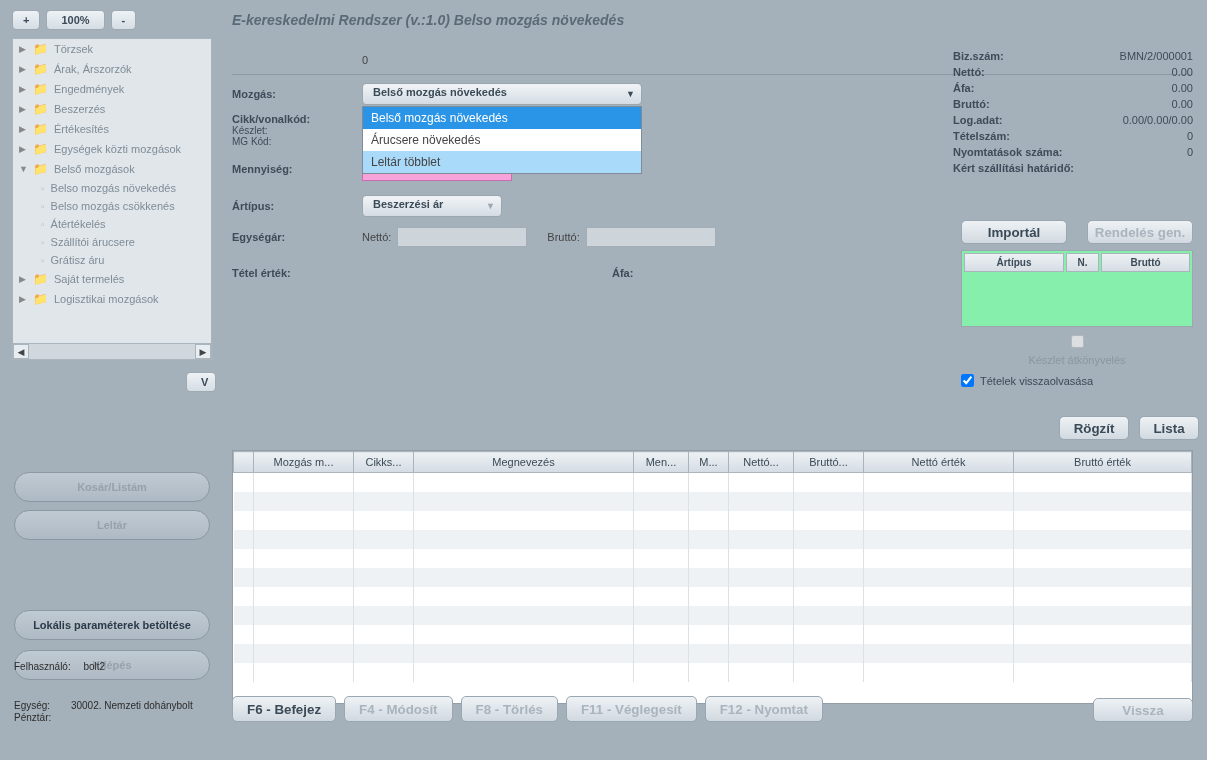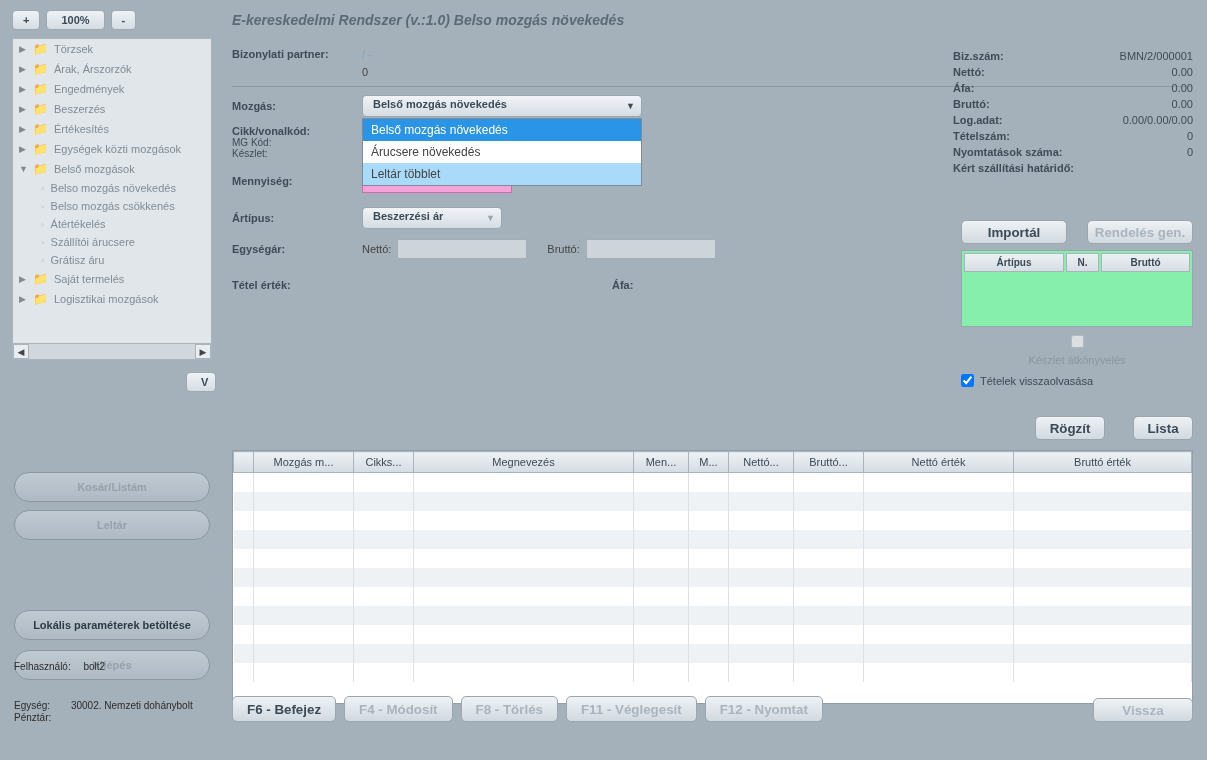--- a/index.html
+++ b/index.html
@@ -81,21 +81,21 @@
 .dd2 .tri{ position:absolute; right:6px; top:5px; font-size:9px; color:#9aa6b0;}
 .inp-gray { width:130px; height:20px; background:#cdd4da; border:1px solid #a3adb6; }
 .right-panel { position:absolute; right:0; top:172px; width:232px;}
 .btn2 { width:110px; height:24px; background:linear-gradient(#eef2f5,#d1d9e0); border:1px solid #9aa6b0; border-radius:5px; font-weight:bold; color:#3b4a57; cursor:pointer;}
 .btn2.dis { color:#aab4bd; }
 .minitable { border:1px solid #9aa6b0; width:232px; margin-top:6px; background:#86efac;}
 .minitable th { background:linear-gradient(#edf1f4,#d6dde3); border:1px solid #aab4bd; font-size:10px; padding:3px; font-weight:bold; color:#3b4a57;}
 .minitable td { height:50px;}
 .chk { display:flex; align-items:center; gap:6px; margin-top:8px; font-size:11px; color:#3b4a57;}
 .chk.dis { color:#8a96a0;flex-direction:column;}
-.action-row { position:absolute; right:14px; top:416px; display:flex; gap:28px;}
+.action-row { position:absolute; right:8px; top:416px; display:flex; gap:10px;}
 .grid { position:absolute; left:232px; top:450px; right:14px; bottom:56px; background:#fff; border:1px solid #929da7; }
 .grid table { width:100%; border-collapse:collapse; }
 .grid th { background:linear-gradient(#edf1f4,#d4dce3); border:1px solid #aab4bd; font-size:11px; padding:4px 2px; font-weight:normal; color:#3b4a57;}
 .grid td{ border-right:1px solid #dbe1e6; height:19px;}
 .grid tr.alt td{ background:#eef2f5; }
 .bottom-bar { position:absolute; left:232px; bottom:38px; right:14px; display:flex; gap:8px; }
 .bottom-bar .btn2{ width:auto; padding:0 14px; height:26px;}
 .bottom-bar .btn2.dis{ cursor:default;}
 .bottom-right { position:absolute; right:14px; bottom:38px;}
 </style>
@@ -189,48 +189,44 @@
 <div class="bigbtn disabled" style="top:472px">Kosár/Listám</div>
 <div class="bigbtn disabled" style="top:510px">Leltár</div>
 <div class="bigbtn" style="top:610px">Lokális paraméterek betöltése</div>
 <div class="bigbtn disabled" style="top:650px">Kilépés</div>
 
 <div class="statusline" style="top:661px"><span>Felhasználó:</span> <span style="margin-left:10px">bolt2</span></div>
 <div class="statusline" style="top:700px"><span>Egység:</span> <span style="margin-left:18px">30002. Nemzeti dohánybolt</span></div>
 <div class="statusline" style="top:712px"><span>Pénztár:</span></div>
 
 <div class="form">
-  <div class="row">
-    <div class="lbl">Bizonylati partner:</div>
-    <div style="color:#7fa7c6">/  -</div>
-  </div>
   <div class="row" style="margin-top:6px">
       <div class="lbl"></div>
       <div>0</div>
     </div>
   <hr class="sep">
   <div class="row" style="margin-top:4px">
     <div class="lbl">Mozgás:</div>
     <div class="ddwrap">
       <div class="dd"><span>Belső mozgás növekedés</span><span class="tri">▼</span></div>
       <div class="ddlist">
         <div class="opt sel">Belső mozgás növekedés</div>
         <div class="opt">Árucsere növekedés</div>
         <div class="opt alt">Leltár többlet</div>
       </div>
     </div>
   </div>
   <div class="row" style="margin-top:8px">
       <div class="lbl">Cikk/vonalkód:</div>
     </div>
   <div class="row">
+      <div class="lbl-small">Készlet:</div>
+    </div>
+  <div class="row">
       <div class="lbl-small">MG Kód:</div>
-    </div>
-  <div class="row">
-      <div class="lbl-small">Készlet:</div>
     </div>
   <div class="row" style="margin-top:10px">
     <div class="lbl">Mennyiség:</div>
     <input class="txt-pink" value="0" style="">
   </div>
   <div class="row" style="margin-top:14px">
     <div class="lbl">Ártípus:</div>
     <div class="dd2"><span>Beszerzési ár</span><span class="tri">▼</span></div>
   </div>
   <div class="row" style="margin-top:10px">

